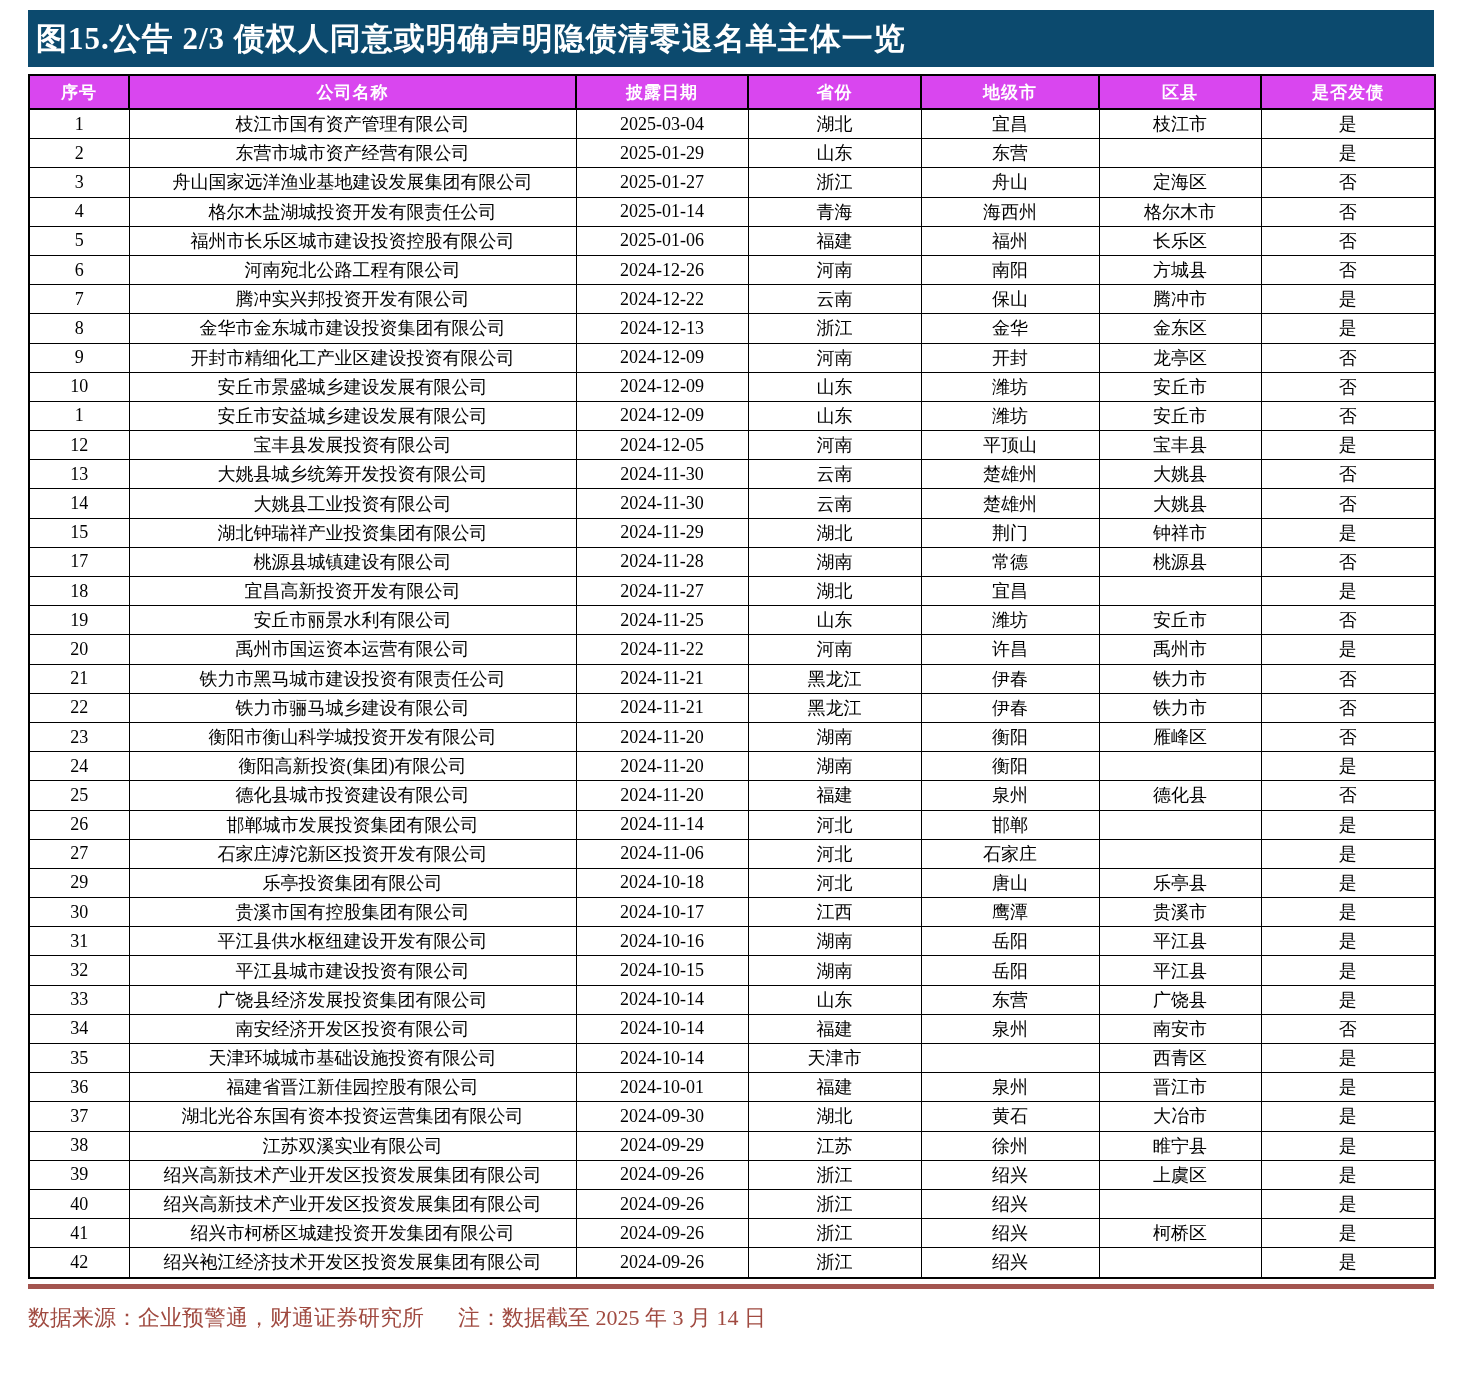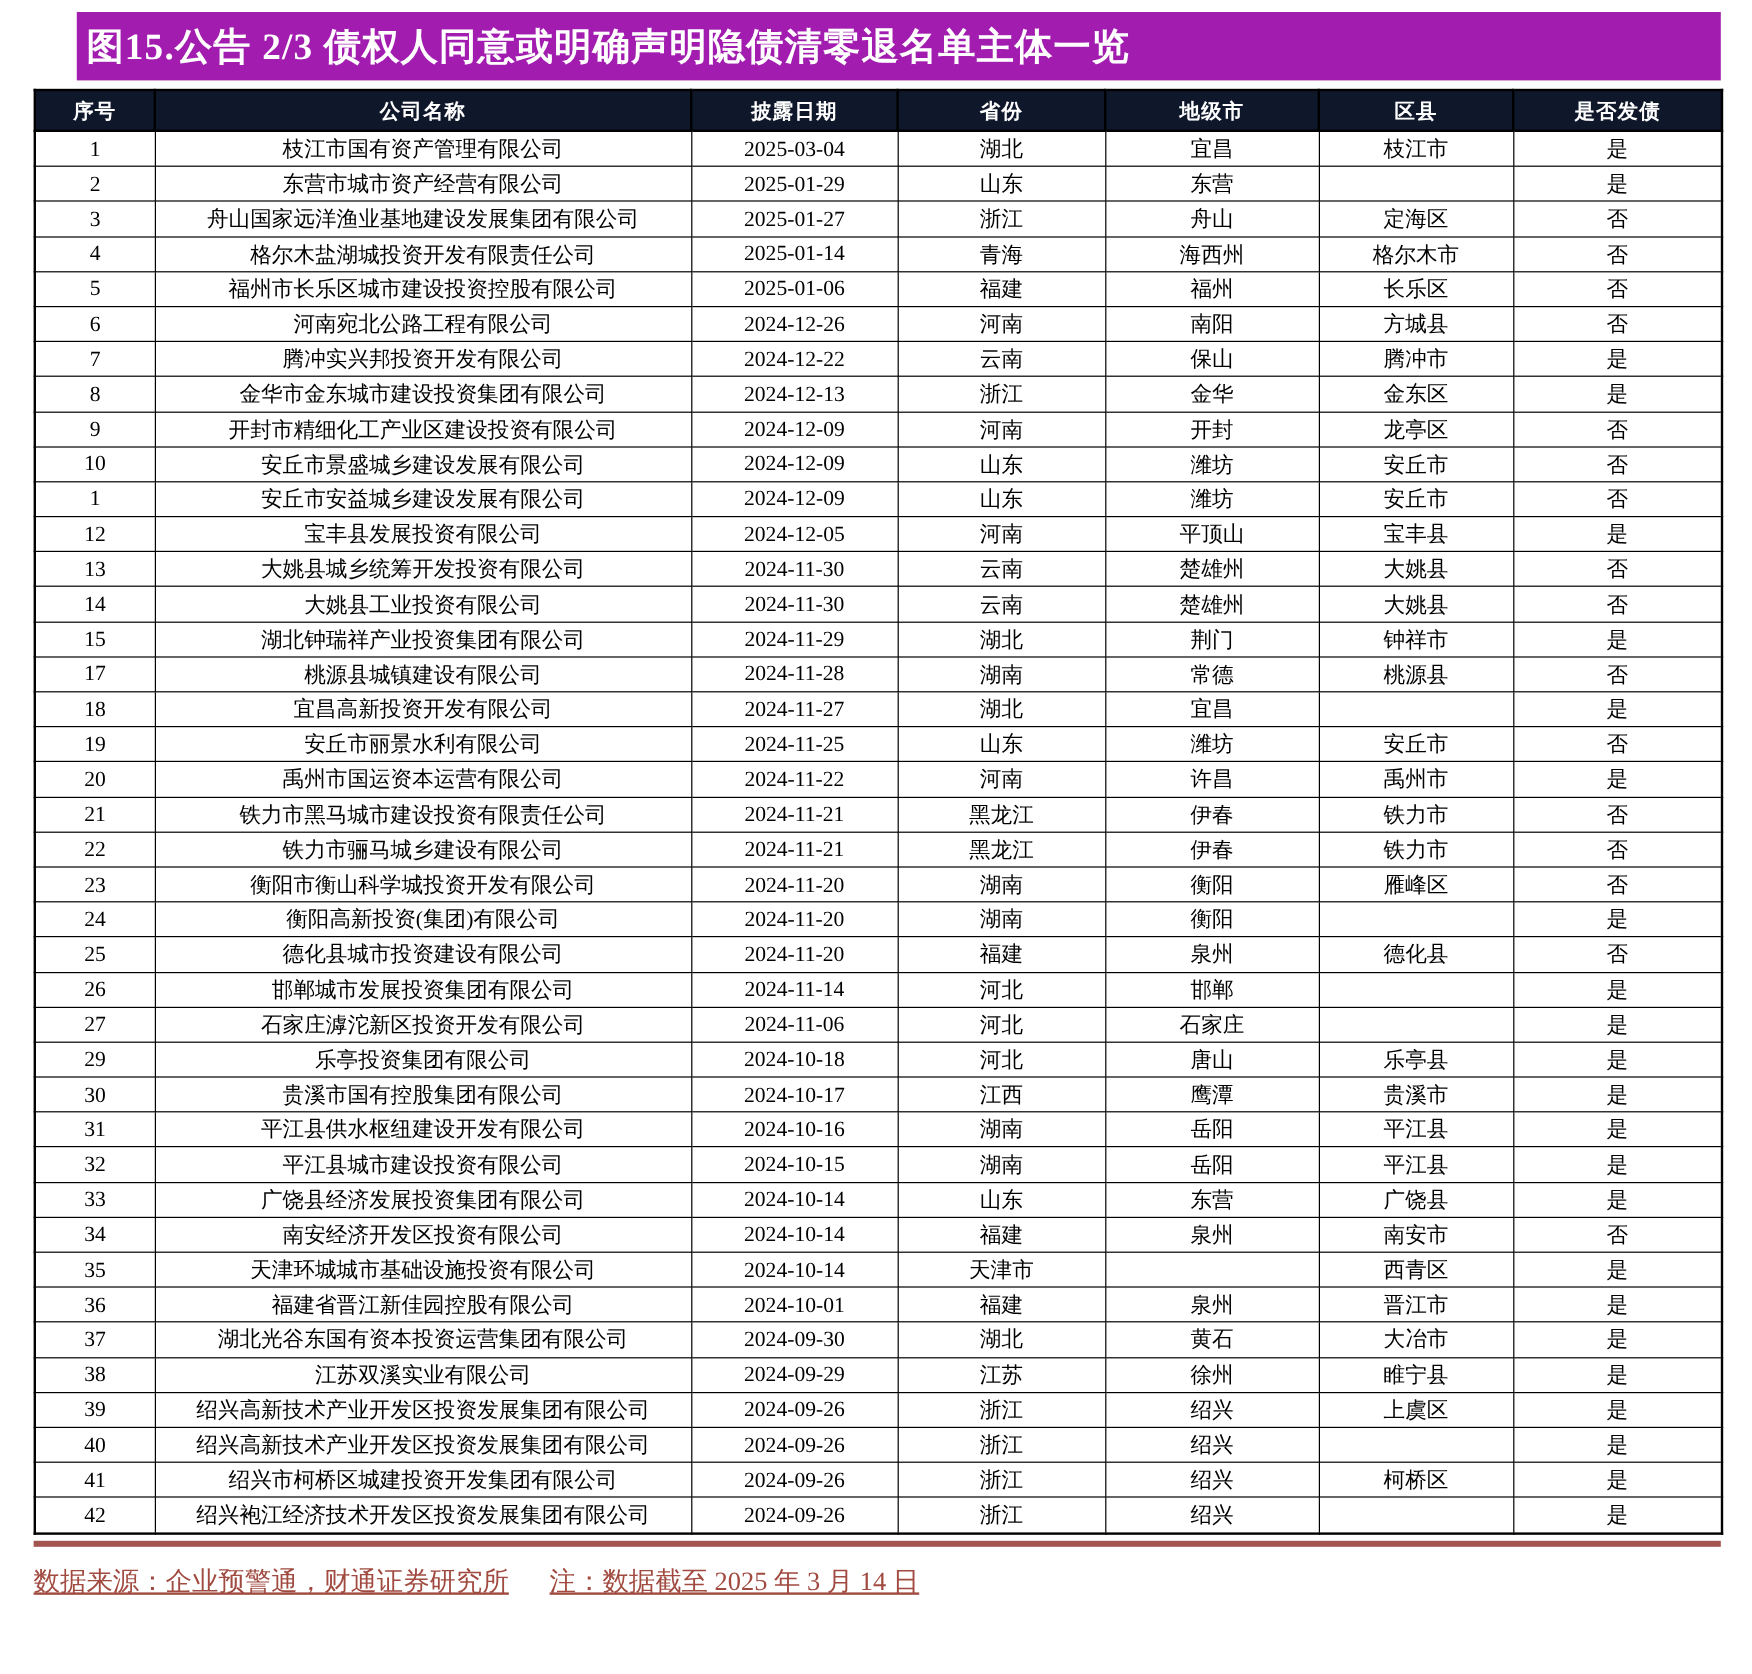--- a/index.html
+++ b/index.html
@@ -3,40 +3,39 @@
 <meta charset="utf-8">
 <style>
   html,body{margin:0;padding:0;background:#ffffff;}
   body{
     width:1460px;height:1395px;overflow:hidden;
     font-family:"Liberation Serif","DejaVu Serif",serif;
     -webkit-font-smoothing:antialiased;
   }
   .figure{margin:10px 26px 0 28px;}
   .title-bar{
-    background:#a21caf;
+    background:#0c4a6e;
     color:#ffffff;
     height:57px;
     line-height:57px;
     font-size:31px;
     font-weight:bold;
     padding-left:8px;
     letter-spacing:1px;
     white-space:nowrap;
-    margin-left:36px;
   }
   table.debt-table{
     margin-top:7px;
     border-collapse:collapse;
     table-layout:fixed;
     width:1406px;
     border:2px solid #000;
   }
   table.debt-table th{
-    background:#0f172a;
+    background:#d946ef;
     color:#ffffff;
     font-size:17px;
     font-weight:bold;
     height:30px;
     border:2px solid #000;
     text-align:center;
     letter-spacing:1px;
   }
   table.debt-table td{
     border:1px solid #000;
@@ -51,21 +50,20 @@
   .bottom-rule{
     height:5px;
     background:#A3554F;
     margin-top:5px;
   }
   .footer{
     margin-top:14px;
     font-size:22px;
     color:#A04A40;
     white-space:nowrap;
-    text-decoration:underline;
   }
   .footer .note{margin-left:34px;}
 </style>
 </head>
 <body>
 
 <div class="figure">
 
   <div class="title-bar">图15.公告 2/3 债权人同意或明确声明隐债清零退名单主体一览</div>
 

